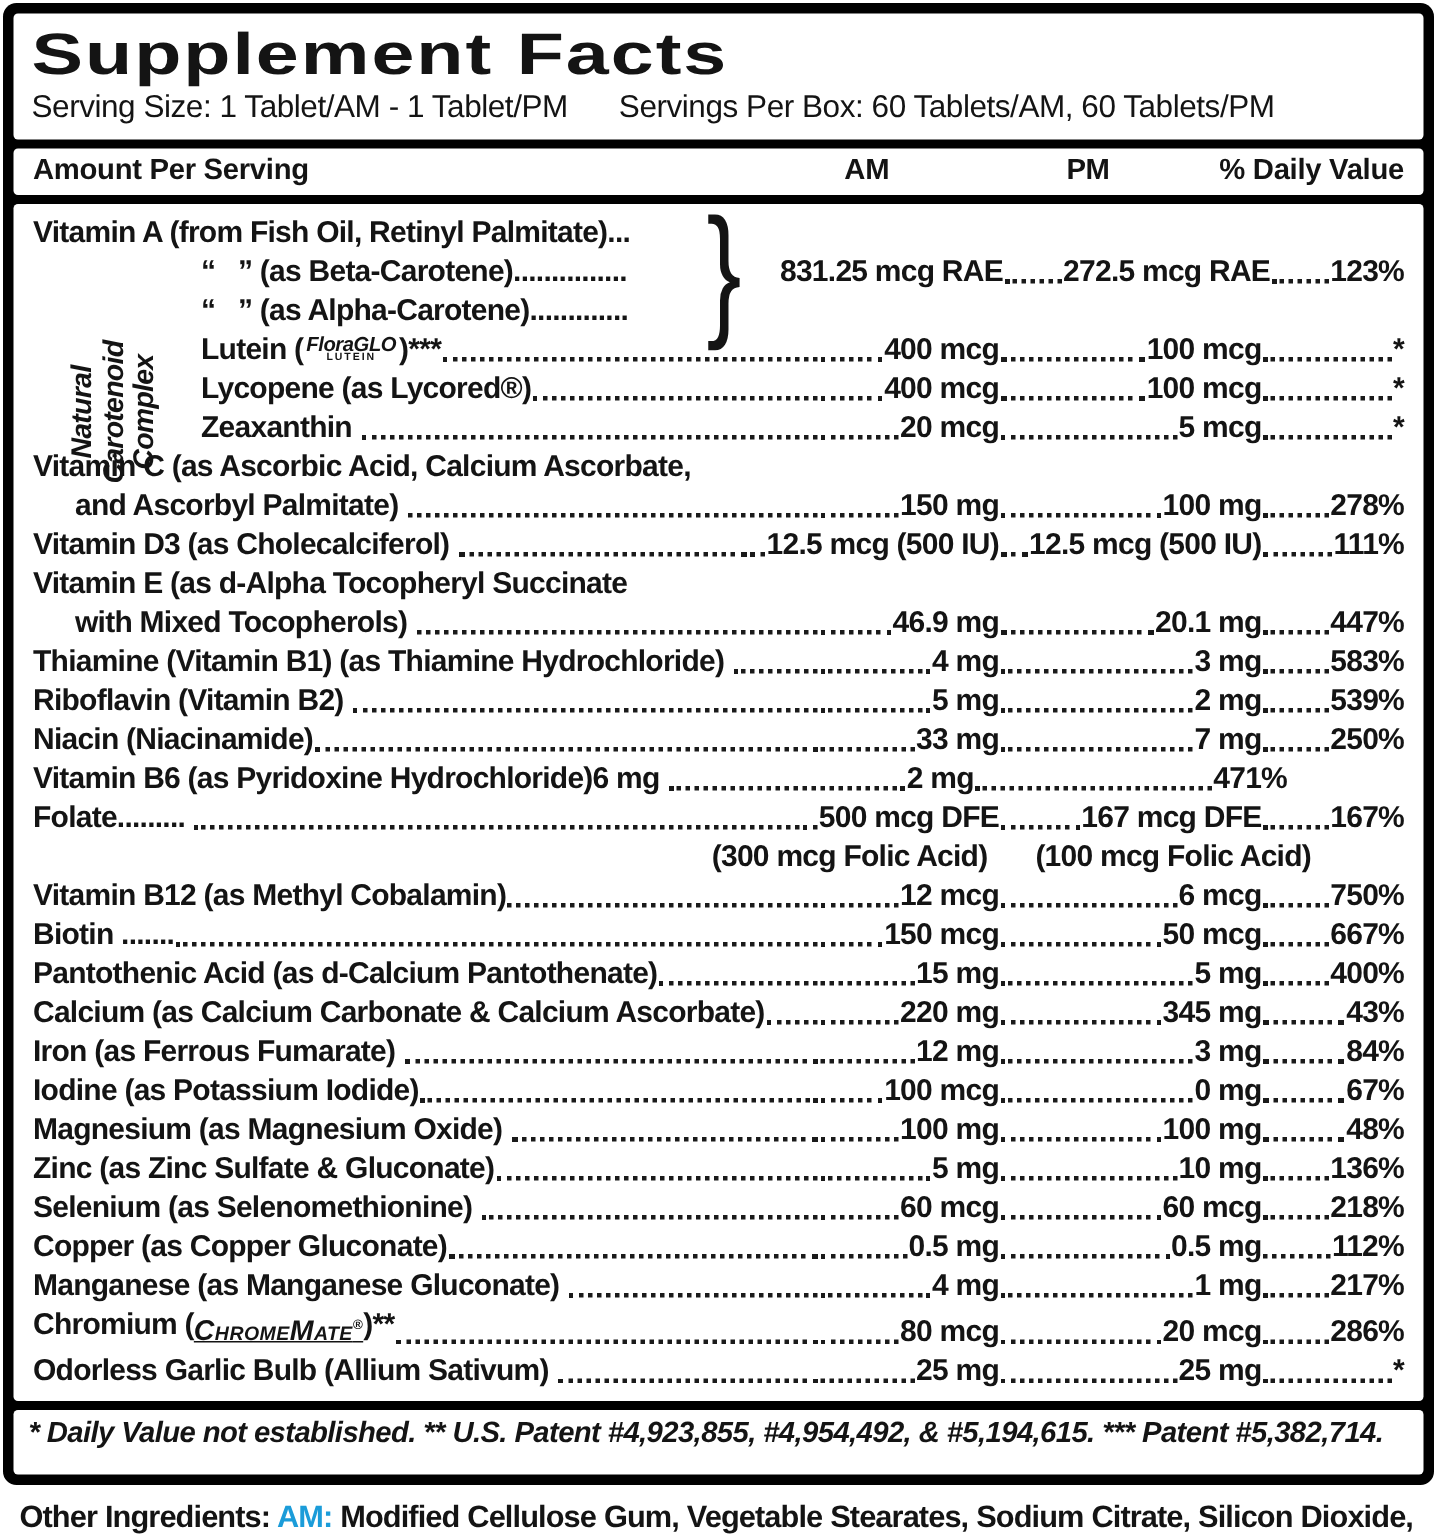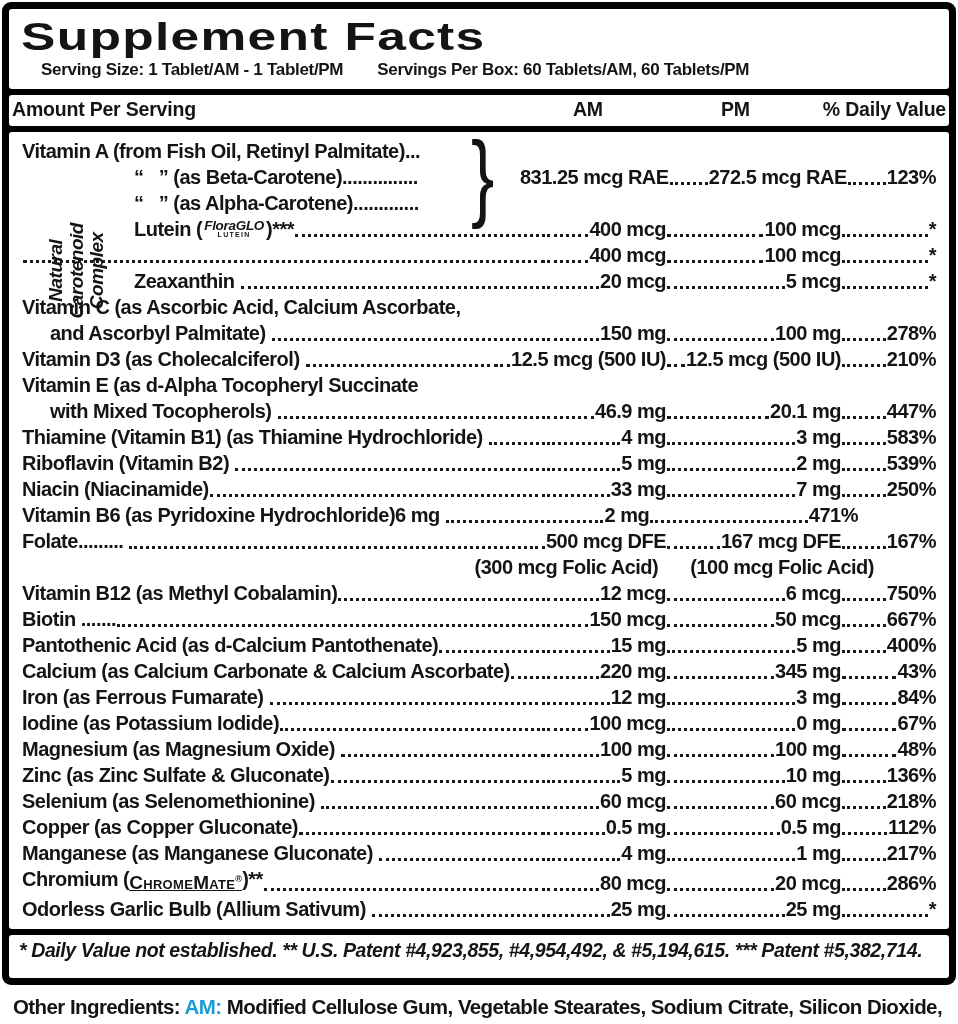--- a/index.html
+++ b/index.html
@@ -14,28 +14,28 @@
     padding:7px; display:flex; flex-direction:column; gap:6px;
   }
   .panel { background:#fff; border-radius:3px; }
 
   
   .p-header { padding:4px 12px 9px; }
   .title {
     font-size:39px; font-weight:700; letter-spacing:1px; line-height:47px;
     transform:scaleX(1.32); transform-origin:left center; white-space:nowrap;
   }
-  .serving { display:flex; gap:34px; font-size:17px; font-weight:700; letter-spacing:-0.3px; white-space:nowrap;margin-left:20px; }
+  .serving { display:flex; gap:34px; font-size:21px; font-weight:400; letter-spacing:-0.3px; white-space:nowrap; }
 
   
   .grid {
     display:grid;
     grid-template-columns: minmax(0,1fr) minmax(120px,max-content) minmax(175px,max-content) minmax(95px,max-content);
   }
-  .p-cols { padding:3px 3px 5px; font-size:19.5px; font-weight:700; letter-spacing:-0.2px; }
+  .p-cols { padding:3px 13px 5px; font-size:19.5px; font-weight:700; letter-spacing:-0.2px; }
   .h-am, .h-pm { text-align:center; }
   .h-dv { text-align:right; }
 
   
   .p-main { padding:6px 13px 7px; font-size:20px; font-weight:700; letter-spacing:-0.5px; line-height:26px; }
   .frow { line-height:26px; }
   .c1 { display:flex; min-width:0; }
   .cell { display:flex; align-items:flex-end; }
   .nm, .val, .nline, .l { white-space:pre; }
   .ld {
@@ -66,21 +66,21 @@
   .vita-vals { position:absolute; left:498px; right:0; top:26px; height:26px; display:flex; line-height:26px; }
 
   
   .frow-b6 { display:flex; line-height:26px; margin-right:78px; }
   .folate-sub { display:flex; justify-content:flex-end; gap:32px; padding-right:62px; line-height:26px; }
 
   
   .floraglo { display:inline-flex; flex-direction:column; align-items:center; margin:0 2px; transform:translateY(4px);text-align:center; }
   .fg-main { font-size:13.5px; font-weight:700; font-style:italic; line-height:11px; letter-spacing:-0.3px; }
   .fg-sub { font-size:7px; font-weight:700; line-height:8px; letter-spacing:1.3px; }
-  .chromemate { font-variant:small-caps; text-decoration:underline; font-size:19px; letter-spacing:0.3px; }
+  .chromemate { font-variant:small-caps; font-style:italic; text-decoration:underline; font-size:19px; letter-spacing:0.3px; }
   .chromemate sup { font-size:9px; text-decoration:none; }
 
   
   .p-foot {
     padding:3px 10px 16px; font-style:italic; font-weight:600;
     font-size:19.5px; letter-spacing:-0.4px; line-height:24px;
     white-space:nowrap; overflow:hidden;
   }
 
   
@@ -151,20 +151,21 @@
               <span class="ld"></span>
               <span class="val">100 mcg</span>
             </span>
             <span class="cell">
               <span class="ld"></span>
               <span class="val">*</span>
             </span>
           </div>
           <div class="frow grid">
             <span class="c1">
+              <span class="nm ind">Lycopene (as Lycored®)</span>
               <span class="ld"></span>
             </span>
             <span class="cell">
               <span class="ld"></span>
               <span class="val">400 mcg</span>
             </span>
             <span class="cell">
               <span class="ld"></span>
               <span class="val">100 mcg</span>
             </span>
@@ -221,21 +222,21 @@
           <span class="cell">
             <span class="ld"></span>
             <span class="val">12.5 mcg (500 IU)</span>
           </span>
           <span class="cell">
             <span class="ld"></span>
             <span class="val">12.5 mcg (500 IU)</span>
           </span>
           <span class="cell">
             <span class="ld"></span>
-            <span class="val">210%</span>
+            <span class="val">111%</span>
           </span>
         </div>
         <div class="nline">Vitamin E (as d-Alpha Tocopheryl Succinate</div>
         <div class="frow grid">
           <span class="c1">
             <span class="nm ind2">with Mixed Tocopherols) </span>
             <span class="ld"></span>
           </span>
           <span class="cell">
             <span class="ld"></span>

